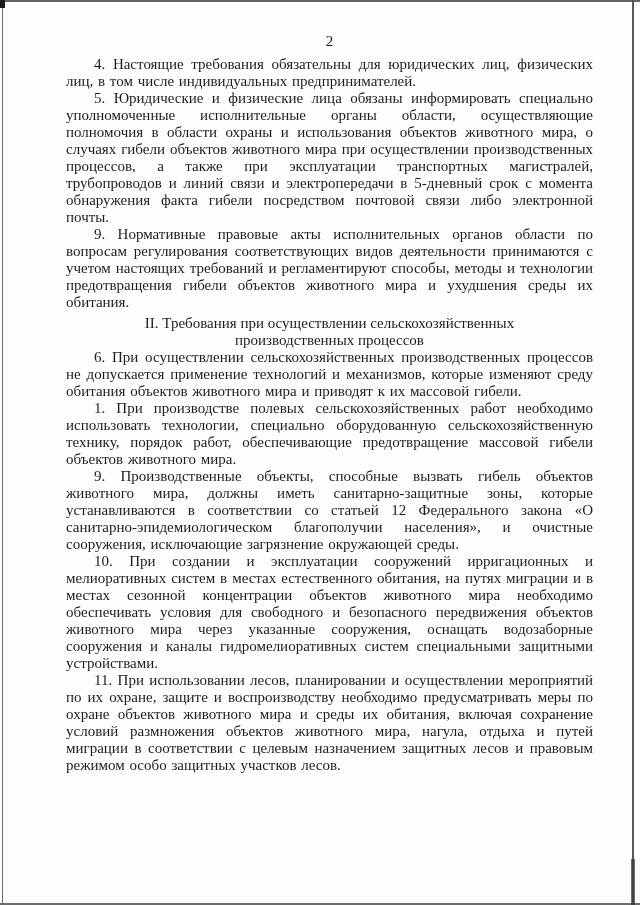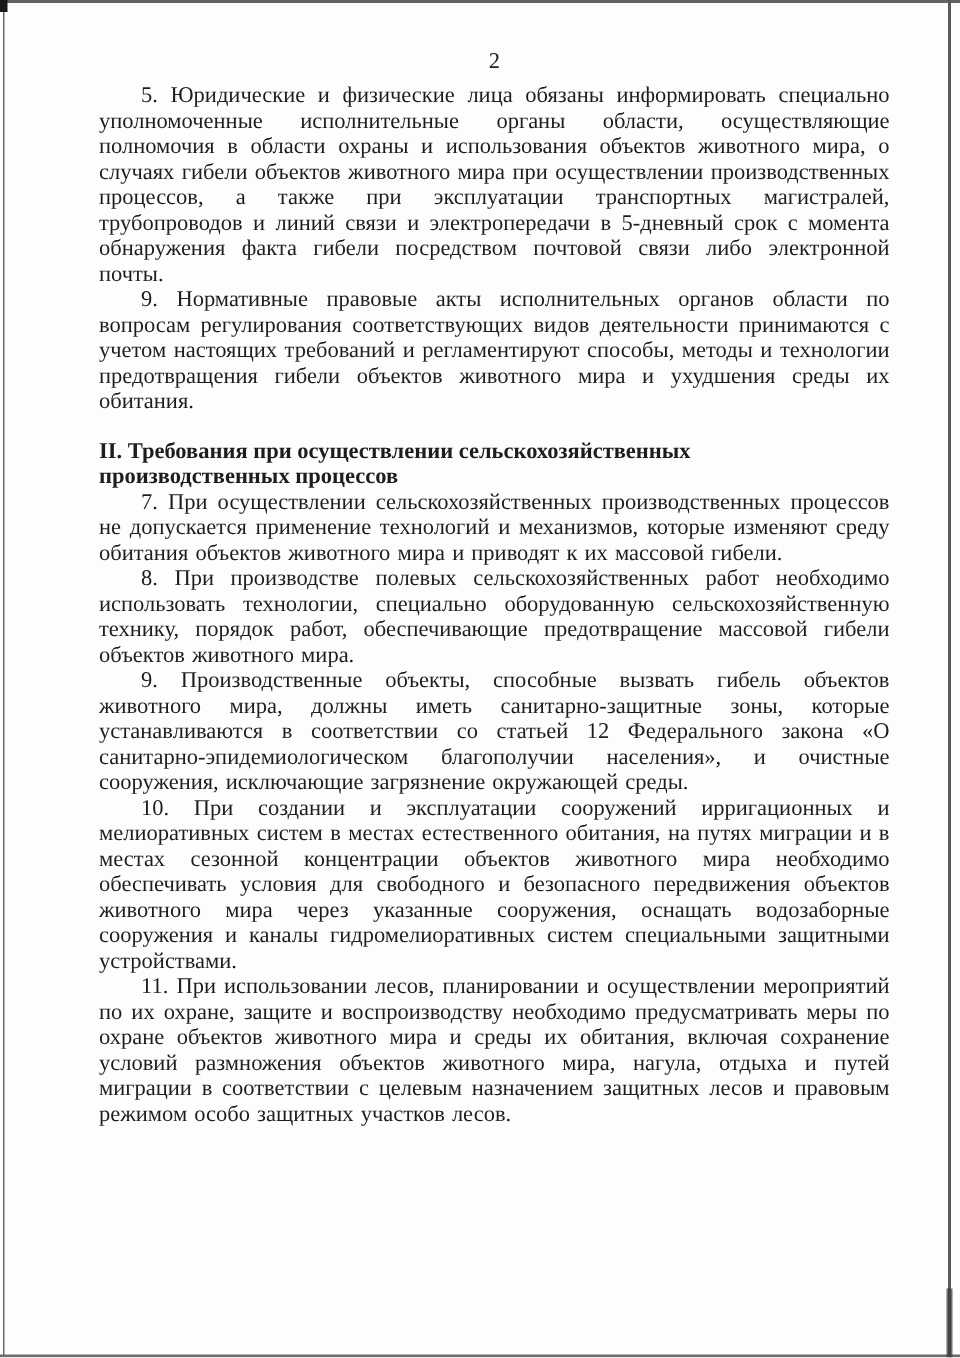--- a/index.html
+++ b/index.html
@@ -33,24 +33,25 @@
   }
   p.paragraph {
     margin: 0;
     font-size: 15px;
     line-height: 17px;
     text-align: justify;
     text-indent: 28px;
     word-spacing: 1px;
   }
   h2.heading {
-    margin: 16px 0 0 0;
+    margin: 4px 0 0 0;
     font-size: 15px;
     line-height: 17px;
-    font-weight: bold;
+    font-weight: normal;
+    text-align: center;
     white-space: pre-line;
   }
   
   .edge { position: absolute; background: #474747; }
   .edge-top    { top: 0; left: 0; width: 640px; height: 2px; opacity: 0.85; }
   .edge-bottom { bottom: 0; left: 0; width: 640px; height: 2px; opacity: 0.8; }
   .edge-left   { top: 0; left: 2px; width: 1px; height: 905px; background: #6b6b6b; }
   .edge-right  { top: 0; left: 632px; width: 2px; height: 905px; background: #595959; }
   .corner-blob {
     position: absolute; top: 0; left: 0; width: 5px; height: 8px;
@@ -61,26 +62,27 @@
     background: #3c3c3c; opacity: 0.75;
   }
 </style>
 </head>
 <body>
 
 <div class="page">
   <div class="pagenum">2</div>
 
   <div class="content">
+      <p class="paragraph">4. Настоящие требования обязательны для юридических лиц, физических лиц, в том числе индивидуальных предпринимателей.</p>
       <p class="paragraph">5. Юридические и физические лица обязаны информировать специально уполномоченные исполнительные органы области, осуществляющие полномочия в области охраны и использования объектов животного мира, о случаях гибели объектов животного мира при осуществлении производственных процессов, а также при эксплуатации транспортных магистралей, трубопроводов и линий связи и электропередачи в 5-дневный срок с момента обнаружения факта гибели посредством почтовой связи либо электронной почты.</p>
       <p class="paragraph">9. Нормативные правовые акты исполнительных органов области по вопросам регулирования соответствующих видов деятельности принимаются с учетом настоящих требований и регламентируют способы, методы и технологии предотвращения гибели объектов животного мира и ухудшения среды их обитания.</p>
       <h2 class="heading">II. Требования при осуществлении сельскохозяйственных
 производственных процессов</h2>
-      <p class="paragraph">7. При осуществлении сельскохозяйственных производственных процессов не допускается применение технологий и механизмов, которые изменяют среду обитания объектов животного мира и приводят к их массовой гибели.</p>
-      <p class="paragraph">8. При производстве полевых сельскохозяйственных работ необходимо использовать технологии, специально оборудованную сельскохозяйственную технику, порядок работ, обеспечивающие предотвращение массовой гибели объектов животного мира.</p>
+      <p class="paragraph">6. При осуществлении сельскохозяйственных производственных процессов не допускается применение технологий и механизмов, которые изменяют среду обитания объектов животного мира и приводят к их массовой гибели.</p>
+      <p class="paragraph">1. При производстве полевых сельскохозяйственных работ необходимо использовать технологии, специально оборудованную сельскохозяйственную технику, порядок работ, обеспечивающие предотвращение массовой гибели объектов животного мира.</p>
       <p class="paragraph">9. Производственные объекты, способные вызвать гибель объектов животного мира, должны иметь санитарно-защитные зоны, которые устанавливаются в соответствии со статьей 12 Федерального закона «О санитарно-эпидемиологическом благополучии населения», и очистные сооружения, исключающие загрязнение окружающей среды.</p>
       <p class="paragraph">10. При создании и эксплуатации сооружений ирригационных и мелиоративных систем в местах естественного обитания, на путях миграции и в местах сезонной концентрации объектов животного мира необходимо обеспечивать условия для свободного и безопасного передвижения объектов животного мира через указанные сооружения, оснащать водозаборные сооружения и каналы гидромелиоративных систем специальными защитными устройствами.</p>
       <p class="paragraph">11. При использовании лесов, планировании и осуществлении мероприятий по их охране, защите и воспроизводству необходимо предусматривать меры по охране объектов животного мира и среды их обитания, включая сохранение условий размножения объектов животного мира, нагула, отдыха и путей миграции в соответствии с целевым назначением защитных лесов и правовым режимом особо защитных участков лесов.</p>
     </div>
 
   <div class="edge edge-top"></div>
   <div class="edge edge-bottom"></div>
   <div class="edge edge-left"></div>
   <div class="edge edge-right"></div>
   <div class="corner-blob"></div>

